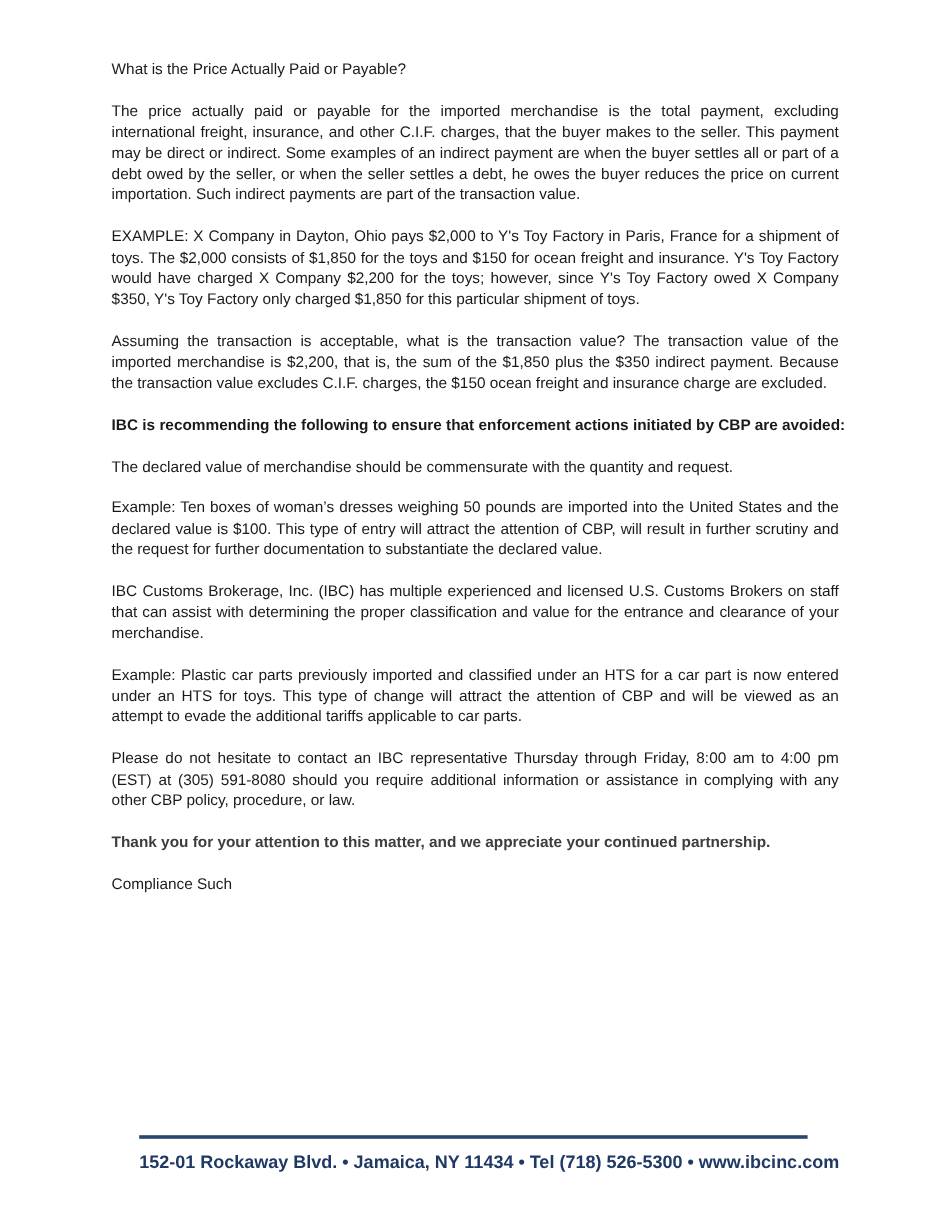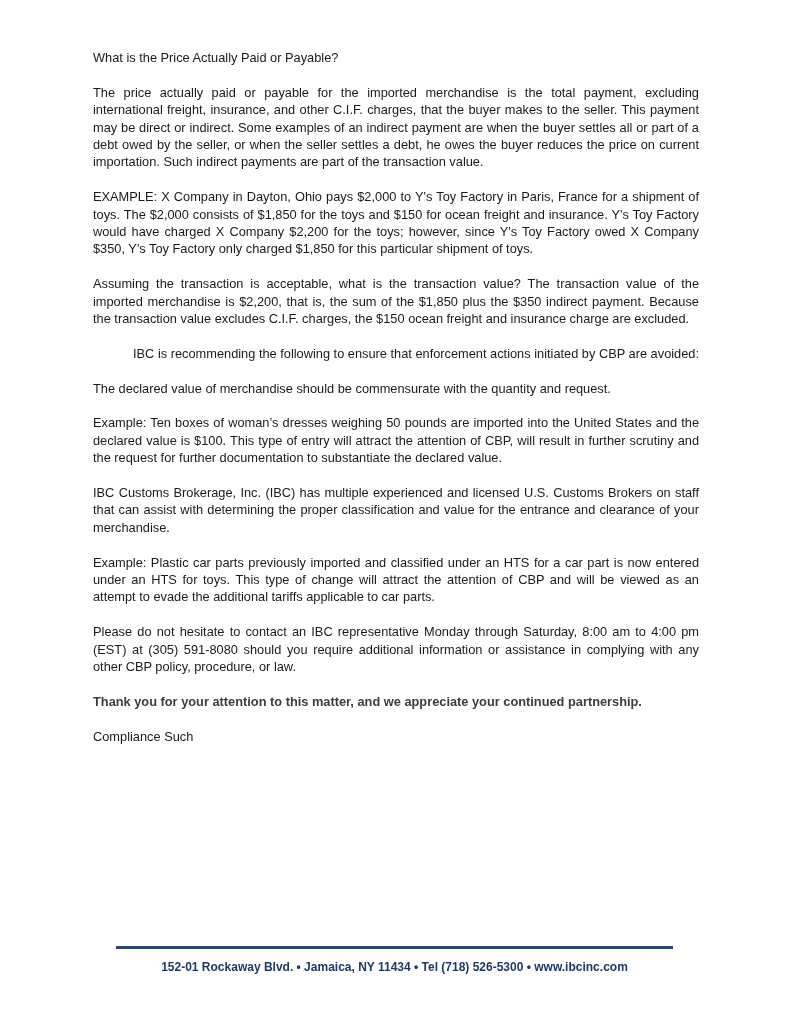--- a/index.html
+++ b/index.html
@@ -24,40 +24,40 @@
     left: 93px;
     top: 49px;
     width: 606px;
     font-size: 12.8px;
     line-height: 17.4px;
     color: #1a1a1a;
   }
   .content p { margin: 0 0 17.4px 0; text-align: justify; }
   .content p.left { text-align: left; }
   .content p.bold-heading {
-    font-weight: normal;
+    font-weight: bold;
     text-align: right;
     white-space: nowrap;
   }
   .content p.thanks { color: #3d3d3d; text-align: left; font-weight: bold; }
   .footer {
     position: absolute;
     left: 116px;
     top: 946px;
     width: 557px;
   }
   .footer-rule {
     height: 3px;
     background: #2e4570;
     border: none;
   }
   .footer-address {
     margin-top: 11px;
     text-align: center;
-    font-size: 12px;
+    font-size: 15px;
     font-weight: bold;
     color: #1f3864;
     white-space: nowrap;
   }
 </style>
 </head>
 <body>
 
 <div class="page">
 
@@ -75,21 +75,21 @@
     <p class="left">The declared value of merchandise should be commensurate with the quantity and request.</p>
 
     <p>Example: Ten boxes of woman’s dresses weighing 50 pounds are imported into the United States and the declared value is $100. This type of entry will attract the attention of CBP, will result in further scrutiny and the request for further documentation to substantiate the declared value.</p>
 
 
 
     <p>IBC Customs Brokerage, Inc. (IBC) has multiple experienced and licensed U.S. Customs Brokers on staff that can assist with determining the proper classification and value for the entrance and clearance of your merchandise.</p>
 
     <p>Example: Plastic car parts previously imported and classified under an HTS for a car part is now entered under an HTS for toys. This type of change will attract the attention of CBP and will be viewed as an attempt to evade the additional tariffs applicable to car parts.</p>
 
-    <p>Please do not hesitate to contact an IBC representative Monday through Saturday, 8:00 am to 4:00 pm (EST) at (305) 591-8080 should you require additional information or assistance in complying with any other CBP policy, procedure, or law.</p>
+    <p>Please do not hesitate to contact an IBC representative Thursday through Friday, 8:00 am to 4:00 pm (EST) at (305) 591-8080 should you require additional information or assistance in complying with any other CBP policy, procedure, or law.</p>
 
     <p class="thanks">Thank you for your attention to this matter, and we appreciate your continued partnership.</p>
 
     <p class="left">Compliance Such</p>
 
   </div>
 
   <footer class="footer">
     <div class="footer-rule"></div>
     <div class="footer-address">152-01 Rockaway Blvd. • Jamaica, NY 11434 • Tel (718) 526-5300 • www.ibcinc.com</div>

